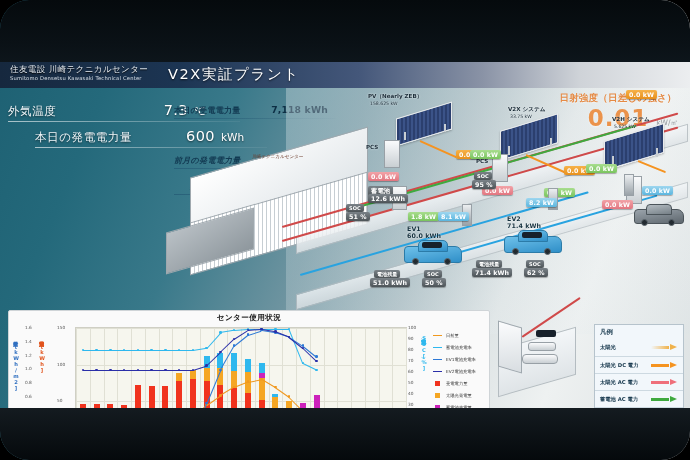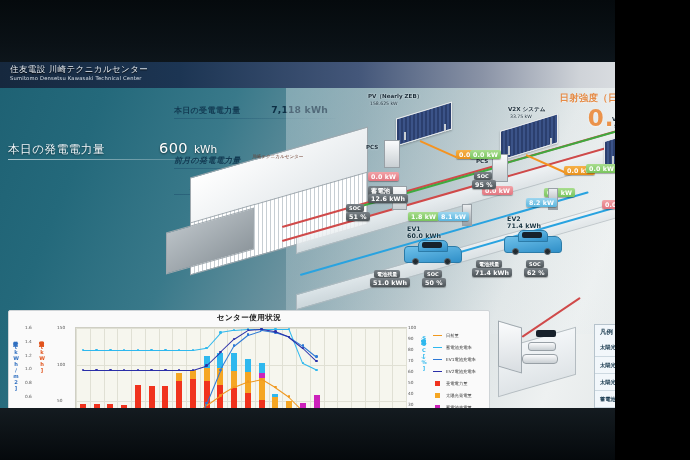--- a/index.html
+++ b/index.html
@@ -1,17 +1,17 @@
 <!DOCTYPE html>
 <html><head>
 <meta charset="utf-8">
 <style>
   html,body{margin:0;padding:0;background:#000;}
   body{width:690px;height:460px;overflow:hidden;font-family:"DejaVu Sans","Liberation Sans",sans-serif;}
-  #root{position:relative;width:615px;height:460px;overflow:hidden;}
+  #root{position:relative;width:690px;height:460px;overflow:hidden;border-radius:29px;}
 
   
   .bg{position:absolute;inset:0;
       background:
         radial-gradient(circle at 77% 26%, rgba(255,255,255,.95) 0 10%, rgba(236,238,240,.75) 18%, rgba(205,210,214,0) 42%),
         radial-gradient(ellipse at 12% 8%, #2d6e82 0 22%, rgba(45,110,130,0) 60%),
         linear-gradient(110deg,#2e6f83 0%, #37788a 16%, #5d8b97 32%, #8fa5ac 48%, #c3cdd0 62%, #e4e7e7 74%, #cfd4d5 86%, #b9c0c3 100%);
       filter:blur(0px);}
   .bg-blobs{position:absolute;inset:0;filter:blur(14px);opacity:.55;}
   .blob{position:absolute;border-radius:40%;}
@@ -124,24 +124,31 @@
   <div class="frame-top"></div>
   <div class="frame-bottom"></div>
 
   <div class="panel">
 
     <div class="titlebar">
       <div class="brand">
         <div class="brand-jp">住友電設 川崎テクニカルセンター</div>
         <div class="brand-en">Sumitomo Densetsu Kawasaki Technical Center</div>
       </div>
+      <div class="app-title">V2X実証プラント</div>
     </div>
 
     <div class="readouts">
-      <div class="row" style="top:52px;">
+      <div class="row" style="top:14px;">
+        <div class="r-label">外気温度</div>
+        <div class="r-val">7.3</div>
+        <div class="r-unit">℃</div>
+        <div class="r-rule"></div>
+      </div>
+      <div class="row" style="top:40px;margin-left:27px;">
         <div class="r-label">本日の発電電力量</div>
         <div class="r-val">600</div>
         <div class="r-unit">kWh</div>
         <div class="r-rule"></div>
       </div>
     </div>
 
     <div>
       <div class="subrow" style="left:174px;top:42px;width:162px;">
         <div class="s-label">本日の受電電力量</div>

